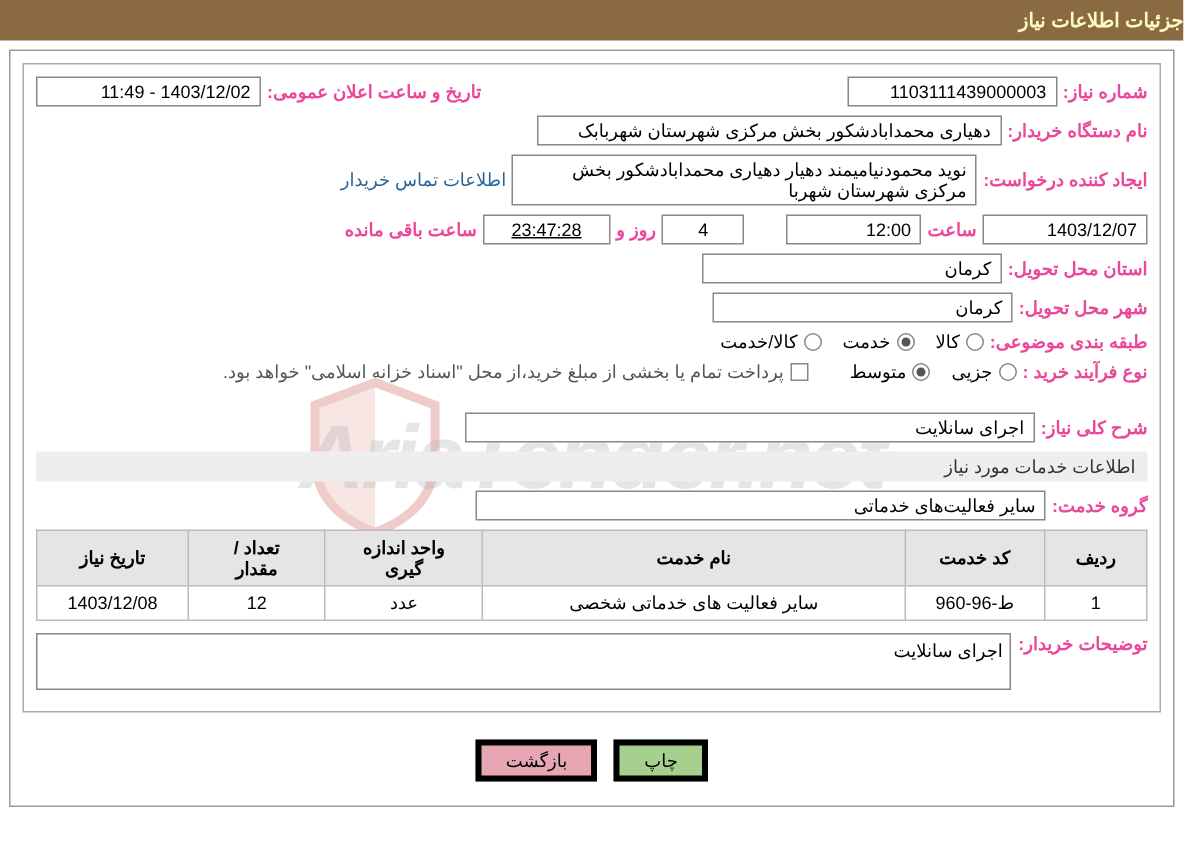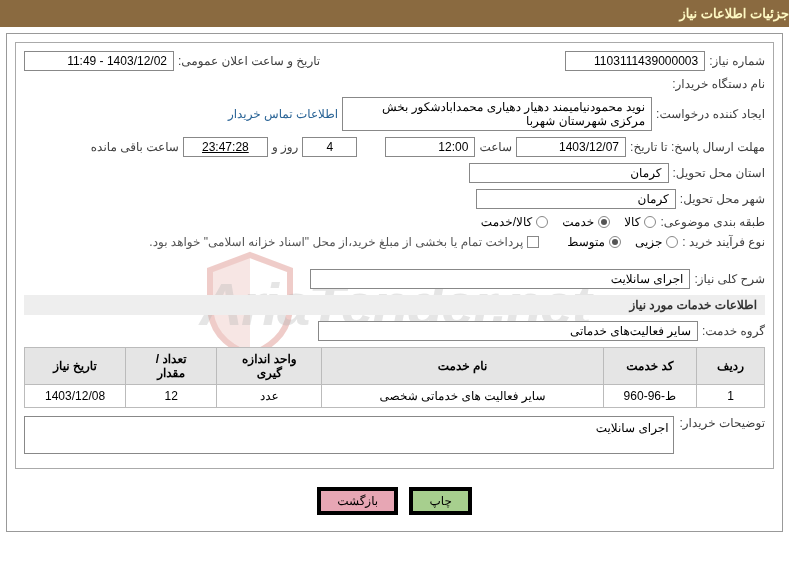--- a/index.html
+++ b/index.html
@@ -59,22 +59,22 @@
   position: relative;
 }
 .row {
   display: flex;
   align-items: center;
   margin-bottom: 6px;
   gap: 4px;
   flex-wrap: nowrap;
 }
 .label {
-  font-weight: normal;
-  color: #404040;
+  font-weight: bold;
+  color: #ec4899;
   white-space: nowrap;
   font-size: 12px;
 }
 .field {
   border: 1px solid #888;
   background: #fff;
   padding: 2px 6px;
   font-size: 12px;
   min-height: 20px;
   display: inline-flex;
@@ -98,21 +98,21 @@
 .radio.checked::after {
   content: ""; position: absolute; top: 2px; left: 2px; width: 6px; height: 6px;
   background: #555; border-radius: 50%;
 }
 .checkbox {
   width: 12px; height: 12px; border: 1px solid #888;
   display: inline-block; background: #fff;
 }
 .section-title {
   background: #eee;
-  font-weight: bold;
+  font-weight: normal;
   padding: 3px 8px;
   margin-bottom: 6px;
   color: #333;
   display: block;
   text-align: right;
 }
 table.data {
   width: 100%;
   border-collapse: collapse;
   margin-bottom: 8px;
@@ -178,30 +178,30 @@
     <div class="row">
       <span class="label">شماره نیاز:</span>
       <span class="field narrow-field" style="width:140px">1103111439000003</span>
       <span class="spacer"></span>
       <span class="label">تاریخ و ساعت اعلان عمومی:</span>
       <span class="field med-field">1403/12/02 - 11:49</span>
     </div>
 
     <div class="row">
       <span class="label">نام دستگاه خریدار:</span>
+      <span class="field wide-field">دهیاری محمدابادشکور بخش مرکزی شهرستان شهربابک</span>
     </div>
 
     <div class="row">
       <span class="label">ایجاد کننده درخواست:</span>
       <span class="field wide-field">نوید محمودنیامیمند دهیار دهیاری محمدابادشکور بخش مرکزی شهرستان شهربا</span>
       <a href="#" class="link">اطلاعات تماس خریدار</a>
     </div>
 
     <div class="row">
-      <span class="label">مهلت ارسال پاسخ: تا تاریخ:</span>
       <span class="field" style="width:110px">1403/12/07</span>
       <span class="label">ساعت</span>
       <span class="field sm-field">12:00</span>
       <span style="width:20px"></span>
       <span class="field xs-field" style="text-align:center;justify-content:center">4</span>
       <span class="label">روز و</span>
       <span class="field timer-field" style="text-align:center;justify-content:center">23:47:28</span>
       <span class="label">ساعت باقی مانده</span>
     </div>
 

